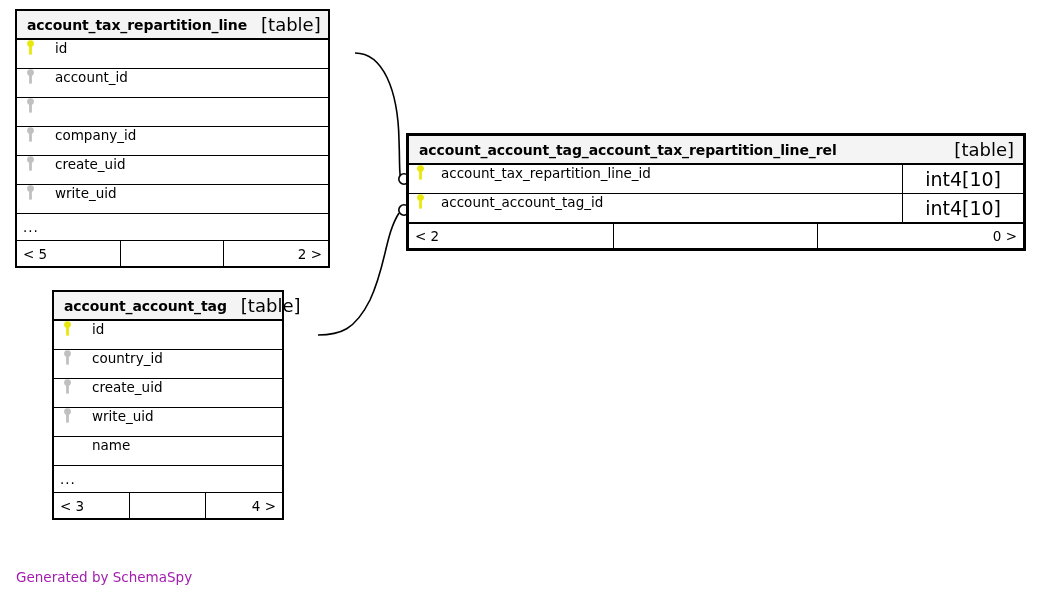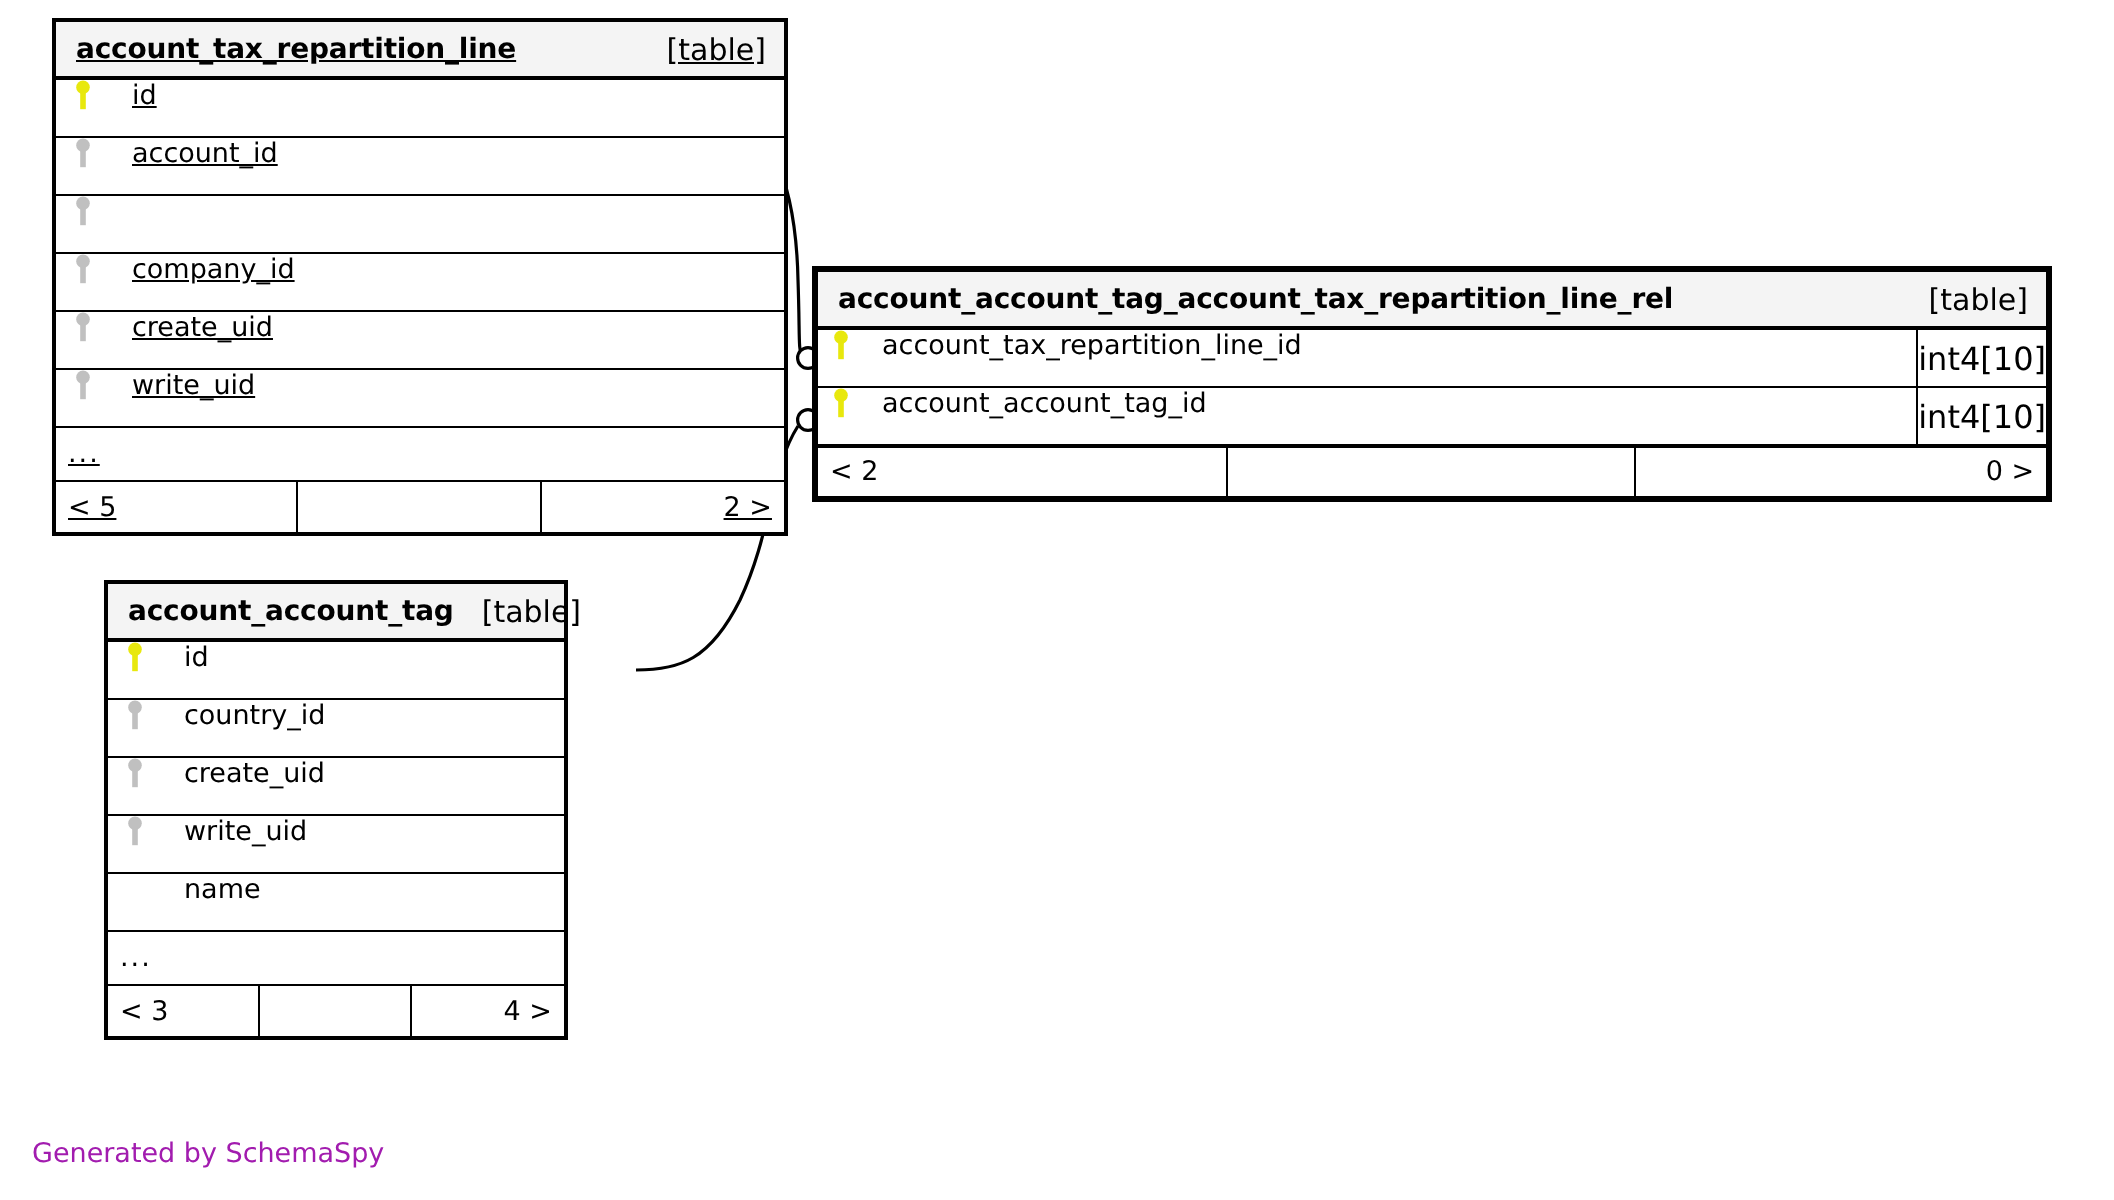--- a/index.html
+++ b/index.html
@@ -58,21 +58,21 @@
     padding: 0 9px 0 10px;
     box-sizing: border-box;
     white-space: nowrap;
   }
   .tbl-name {
     font-weight: bold;
     font-size: 14px;
     letter-spacing: -0.1px;
   }
   .tbl-tag {
-    font-size: 15px;
+    font-size: 18px;
     font-weight: normal;
     color: #000000;
     padding-left: 14px;
   }
 
   .tbl-row {
     display: flex;
     align-items: flex-start;
     height: 29px;
     box-sizing: border-box;
@@ -95,25 +95,25 @@
   }
   .col-name {
     flex: 1 1 auto;
     padding-left: 12px;
     overflow: hidden;
     text-overflow: ellipsis;
   }
   .col-name.tight { padding-left: 10px; }
   .col-type {
     border-left: 1.5px solid #000000;
-    padding: 0 0;
+    padding: 0 22px;
     height: 100%;
     display: flex;
     align-items: center;
-    font-size: 16px;
+    font-size: 19px;
   }
 
   
   .keyicon {
     display: block;
     width: 9px;
     height: 15px;
   }
 
   
@@ -170,21 +170,21 @@
     <circle cx="404" cy="179" r="5.2" fill="#ffffff" stroke="#000000" stroke-width="1.6"></circle>
     <path d="M 409,179 L 419,172 L 419,186 Z" fill="#000000"></path>
     <line x1="409" y1="179" x2="419" y2="179" stroke="#000000" stroke-width="1.6"></line>
 
     <path d="M 318,335 C 340,335 355,330 370,300 C 386,266 385,235 399,213" fill="none" stroke="#000000" stroke-width="1.6"></path>
     <circle cx="404" cy="210" r="5.2" fill="#ffffff" stroke="#000000" stroke-width="1.6"></circle>
     <path d="M 409,210 L 419,203 L 419,217 Z" fill="#000000"></path>
     <line x1="409" y1="210" x2="419" y2="210" stroke="#000000" stroke-width="1.6"></line>
   </svg>
 
-  <div class="table-node" id="node-0" style="left:26px; top:9px; width:368px;text-decoration:underline;">
+  <div class="table-node" id="node-0" style="left:15px; top:9px; width:315px;">
     <div class="tbl-header">
       <span class="tbl-name">account_tax_repartition_line</span>
       <span class="tbl-tag">[table]</span>
     </div>
 
     <div class="tbl-row">
       <span class="col-key">
         <svg class="keyicon" viewBox="0 0 9 15">
             <circle cx="4.5" cy="3.6" r="3.4" fill="#e8e80d"></circle>
             <rect x="3.1" y="5.6" width="2.8" height="9" fill="#e8e80d"></rect>

